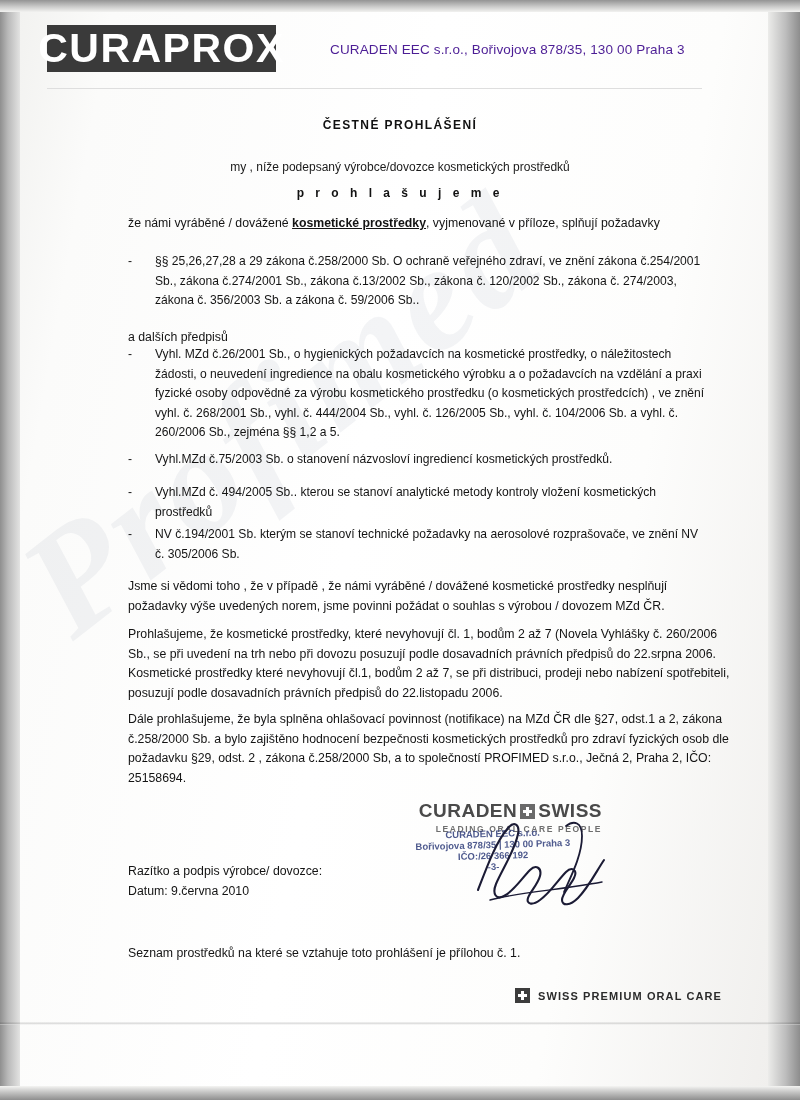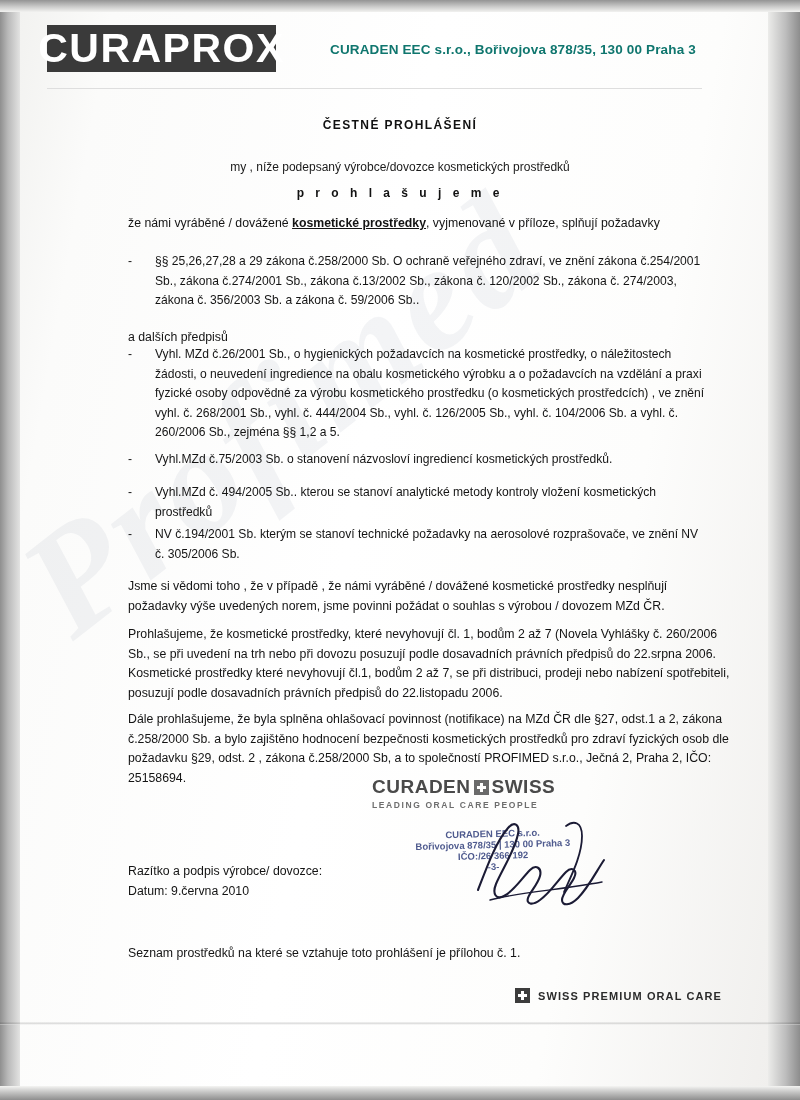--- a/index.html
+++ b/index.html
@@ -92,22 +92,22 @@
     font-family: "Liberation Sans", sans-serif;
     font-weight: bold;
     font-size: 41px;
     letter-spacing: 1.5px;
   }
   .company-line {
     position: absolute;
     left: 330px;
     top: 42px;
     font-size: 13.5px;
-    font-weight: bold;
-    color: #0f766e;
+    font-weight: normal;
+    color: #4c1d95;
     letter-spacing: 0.15px;
   }
   .header-rule {
     position: absolute;
     left: 47px;
     top: 88px;
     width: 655px;
     height: 1px;
     background: #dedede;
   }
@@ -176,23 +176,23 @@
   .bullet .dash {
     position: absolute;
     left: -27px;
     top: 0;
   }
 
   
   .sig-brand {
     position: absolute;
     left: 372px;
-    top: 776px;
+    top: 800px;
     width: 230px;
-    text-align: left;
+    text-align: right;
   }
   .sig-brand-main {
     font-size: 19px;
     font-weight: bold;
     letter-spacing: 0.5px;
     color: #4a4a4a;
     white-space: nowrap;
   }
   .sig-cross {
     display: inline-block;

